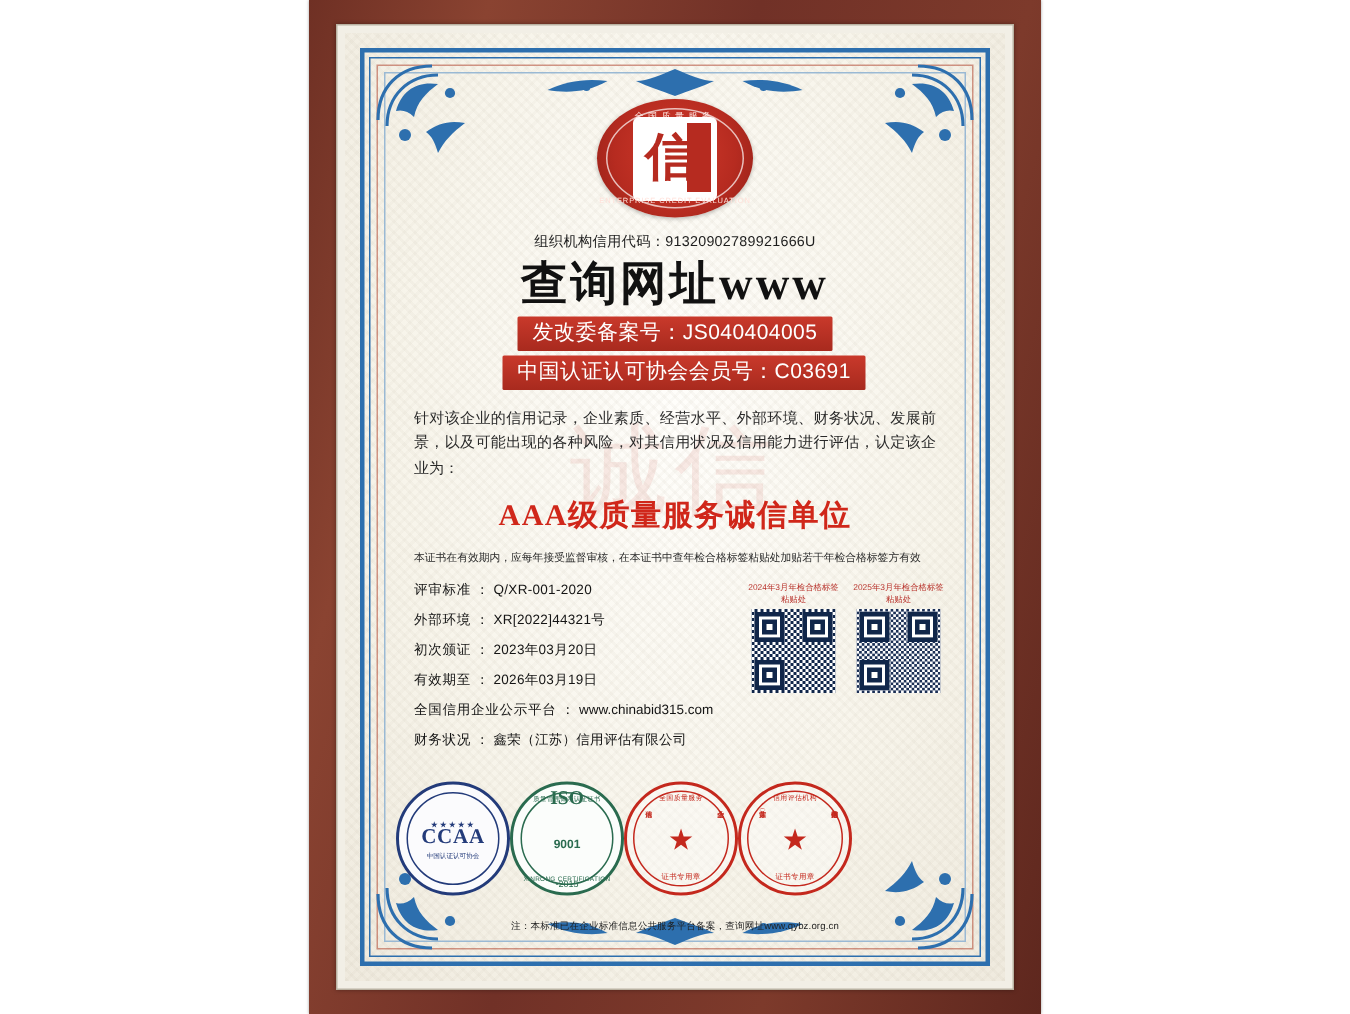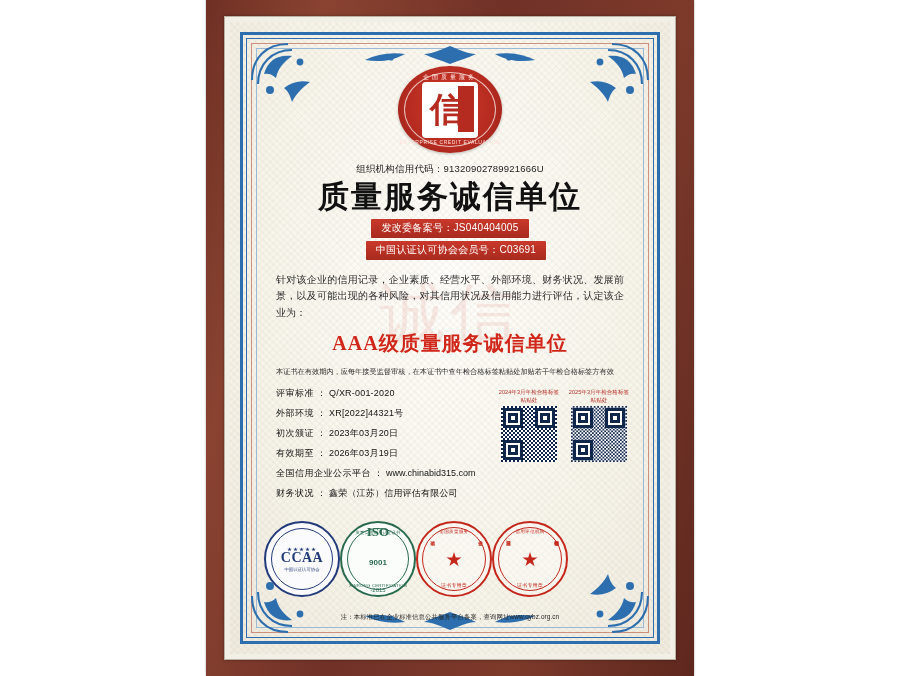--- a/index.html
+++ b/index.html
@@ -206,21 +206,21 @@
     color: #111111;
     letter-spacing: 2px;
     line-height: 1.05;
   }
 
   
   .redbar {
     margin-top: 5px;
     background: linear-gradient(180deg,#c9392b,#a82a1e);
     color: #fff;
-    font-size: 10px;
+    font-size: 14px;
     padding: 2px 10px 3px;
     letter-spacing: .3px;
     border-radius: 1px;
   }
   .redbar.second { margin-top: 3px; margin-left: 12px; }
 
   
   .company {
     margin-top: 13px;
     font-family: "Liberation Serif", serif;
@@ -518,21 +518,21 @@
         <div class="emblem-top-text">全国质量服务</div>
         <div class="emblem-center">
           <span class="xin">信</span>
           <span class="blockmark"></span>
         </div>
         <div class="emblem-bottom-text">ENTERPRISE CREDIT EVALUATION</div>
       </div>
 
       <div class="org-code">组织机构信用代码：91320902789921666U</div>
 
-      <div class="main-title">质量服务诚信单位</div>
+      <div class="main-title">查询网址www</div>
 
       <div class="redbar">发改委备案号：JS040404005</div>
       <div class="redbar second">中国认证认可协会会员号：C03691</div>
 
 
       <div class="para">针对该企业的信用记录，企业素质、经营水平、外部环境、财务状况、发展前景，以及可能出现的各种风险，对其信用状况及信用能力进行评估，认定该企业为：</div>
 
       <div class="grade">AAA级质量服务诚信单位</div>
 
       <div class="para2">本证书在有效期内，应每年接受监督审核，在本证书中查年检合格标签粘贴处加贴若干年检合格标签方有效</div>

